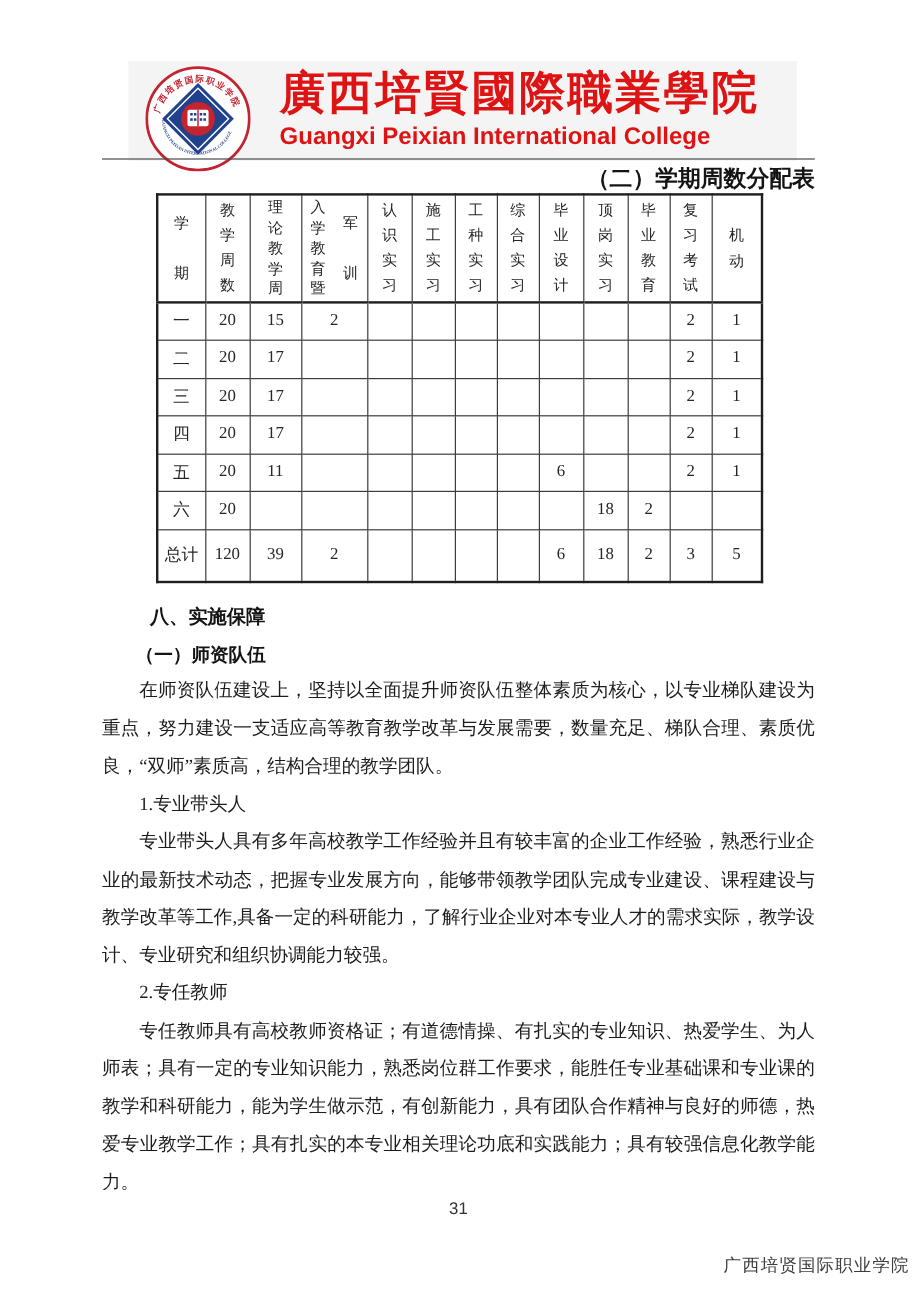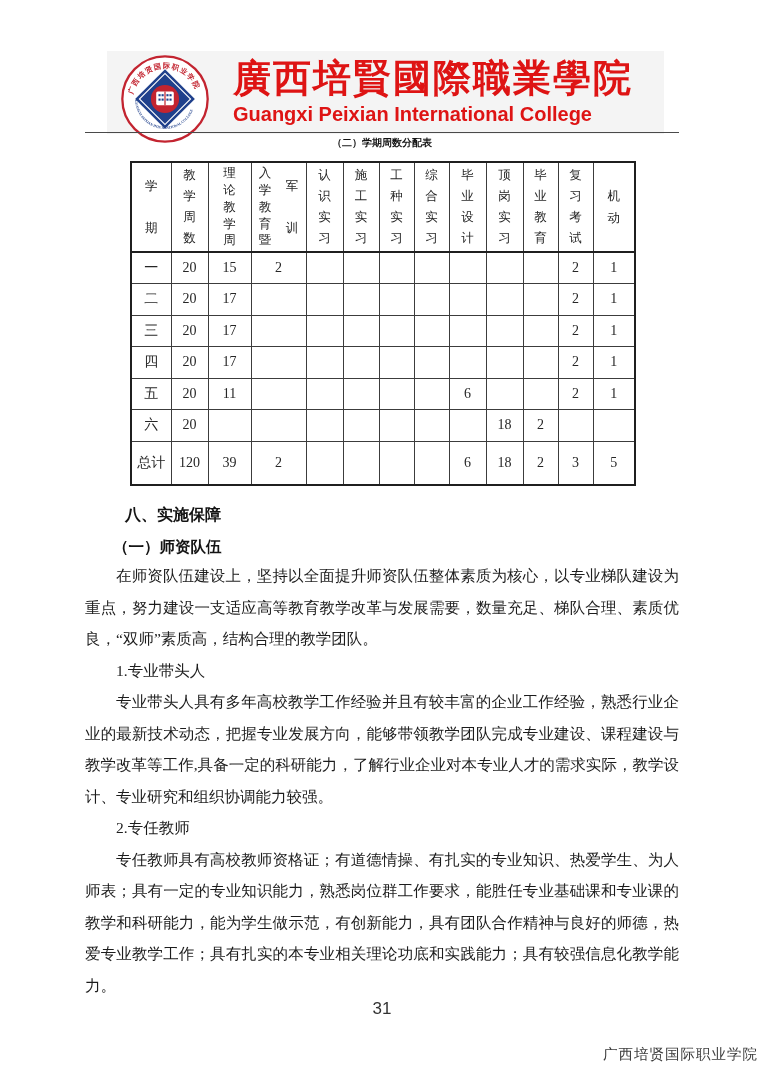--- a/index.html
+++ b/index.html
@@ -23,22 +23,22 @@
     font-size:20px; line-height:22px; font-weight:bold; color:#de1414;
     font-family:"Liberation Sans", sans-serif; white-space:nowrap;
   }
   .header-rule {
     position:absolute; left:85px; top:132px; width:594px; height:0;
     border-top:1px solid #4a4a4a;
   }
 
   
   .doc-title {
-    position:absolute; left:85px; top:136px; width:594px; text-align:center;
-    font-size:10px; font-weight:bold; color:#141414;
+    position:absolute; left:85px; top:136px; width:594px; text-align:right;
+    font-size:19px; font-weight:bold; color:#141414;
   }
 
   
   .weeks-table {
     position:absolute; left:130px; top:161px; width:504px;
     border-collapse:collapse; table-layout:fixed;
     border:2px solid #1f1f1f;
   }
   .weeks-table th, .weeks-table td {
     border:1px solid #3c3c3c; padding:0; text-align:center;
@@ -77,21 +77,21 @@
   .para {
     margin:0 0 0; line-height:31.5px; text-align:justify;
     text-indent:31px;
   }
   .num-h { margin:0; padding-left:31px; line-height:31.5px; font-weight:normal; }
   .para.tight { margin:0; }
 
   
   .page-num {
     position:absolute; left:0; top:999px; width:764px; text-align:center;
-    font-size:17px; color:#333333; font-family:"Liberation Sans", sans-serif;
+    font-size:14px; color:#333333; font-family:"Liberation Sans", sans-serif;
   }
   .footer-brand {
     position:absolute; right:6px; top:1045px; font-size:14.5px;
     color:#3d3d3d; letter-spacing:1px;
   }
 </style>
 </head>
 <body>
 
 <div class="page">

